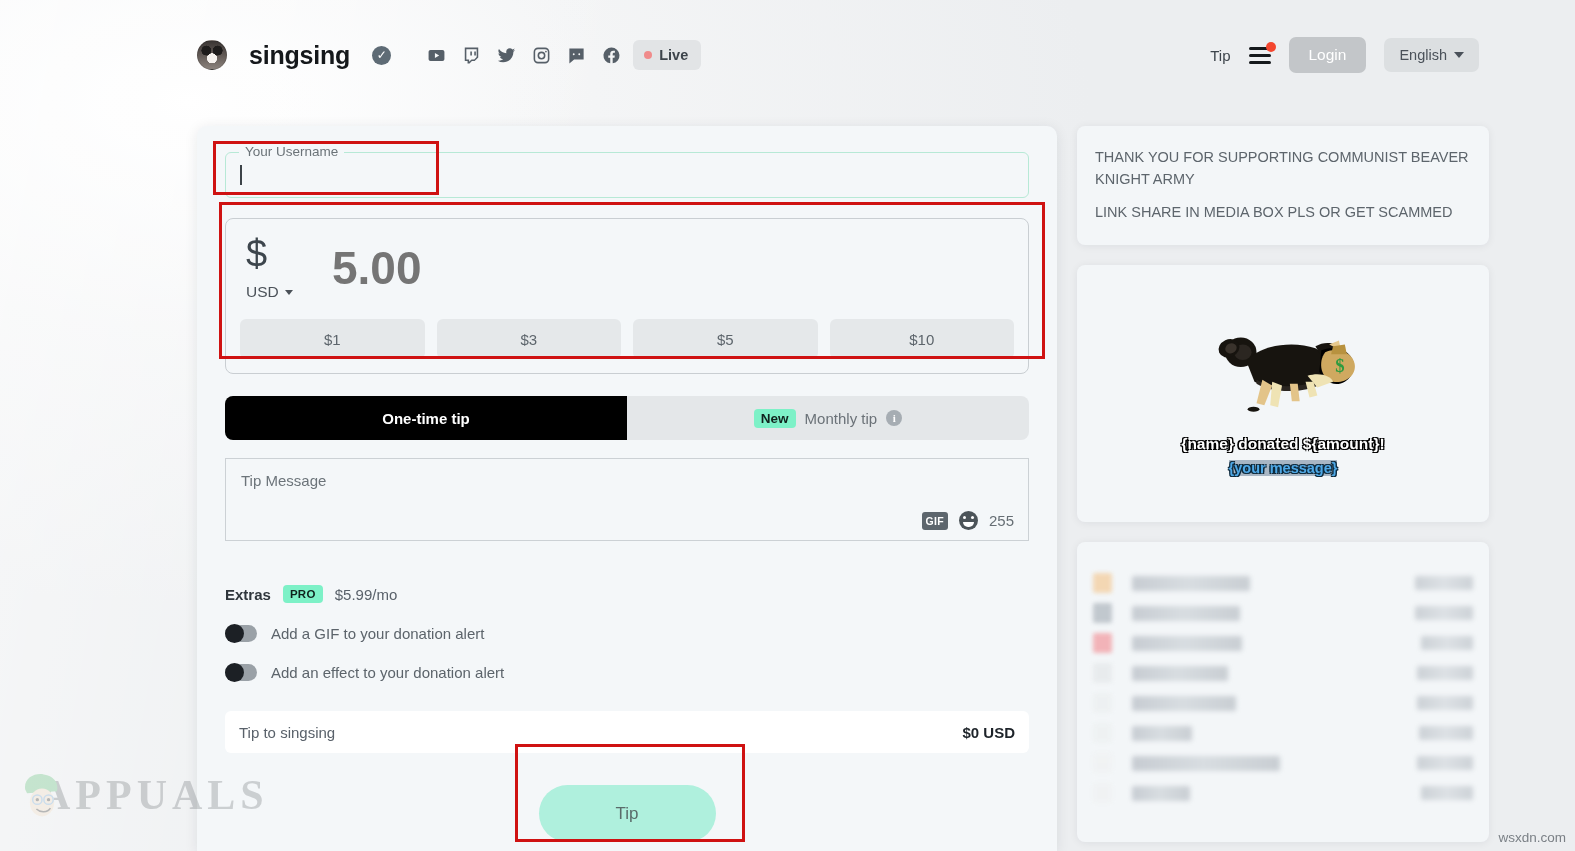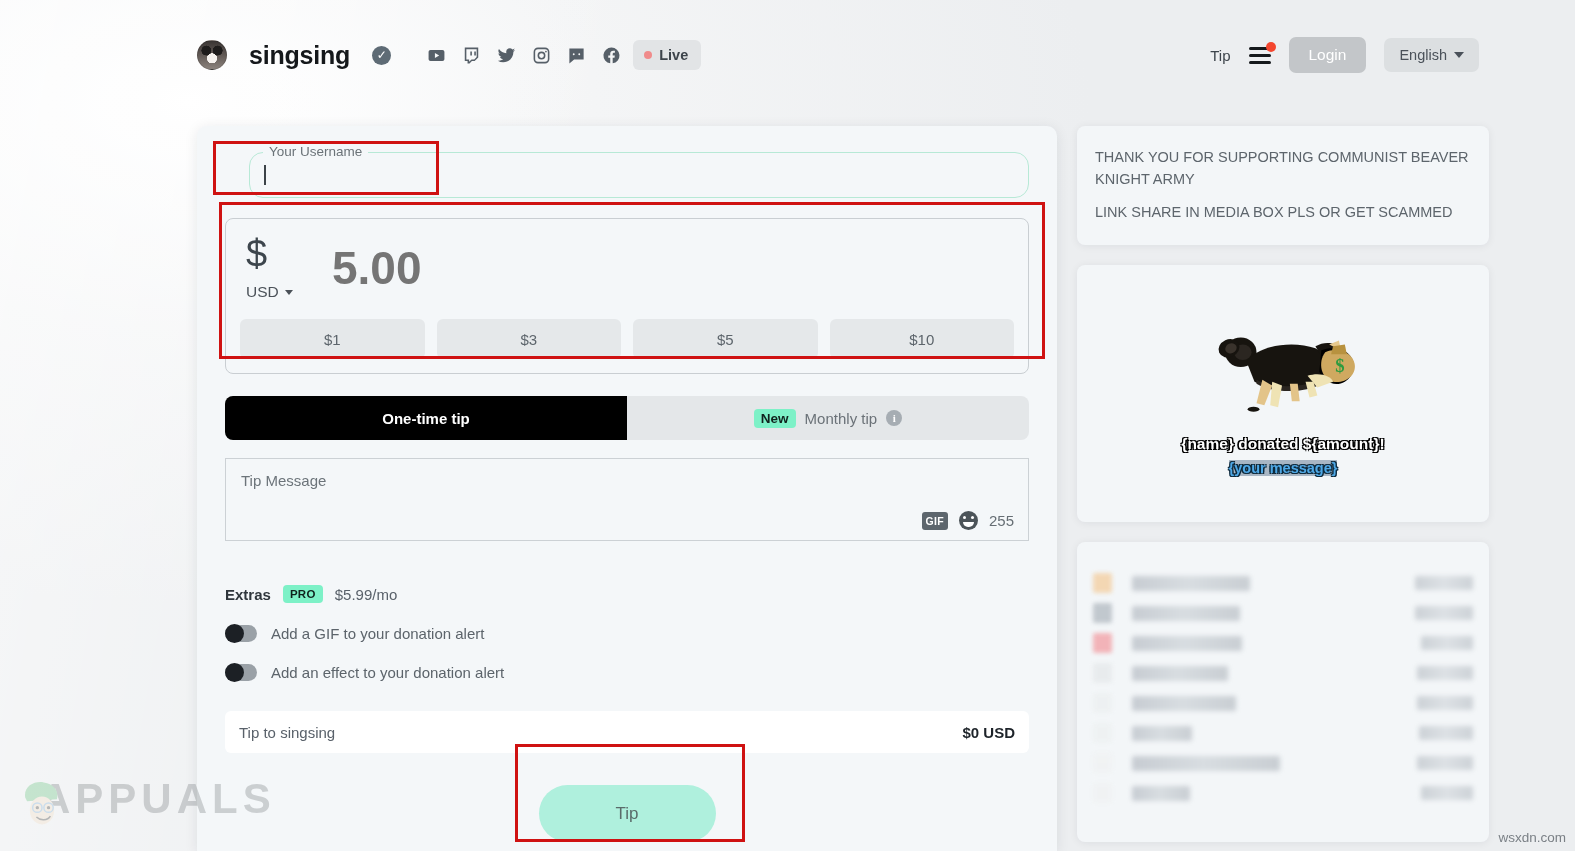--- a/index.html
+++ b/index.html
@@ -103,25 +103,24 @@
     width: 860px; flex: none;
     background: #f4f7f9;
     border-radius: 10px 10px 0 0;
     box-shadow: 0 2px 14px rgba(20,30,45,.09);
     padding: 18px 28px 0 28px;
     min-height: 725px;
   }
 
   .field-wrap { position: relative; margin-top: 8px; }
   .username-field {
-    border: 1.4px solid #b7e9d6; border-radius: 14px;
+    border: 1.4px solid #b7e9d6; border-radius: 6px;
     height: 46px; background: transparent;
     position: relative; display: flex; align-items: center;
     padding: 0 14px;
-    margin-left: 24px;
   }
   .username-legend {
     position: absolute; top: -9px; left: 13px;
     background: #f4f7f9; padding: 0 6px;
     font-size: 13.5px; color: #6b7378;
   }
   .caret-bar {
     width: 1.5px; height: 20px; background: #3c4348;
     animation: none;
   }
@@ -285,22 +284,22 @@
         background: linear-gradient(90deg,#ccd1d6 0%, #dde1e5 50%, #cdd2d7 100%); }
 
   
   .annot { position: absolute; border: 3px solid #cf1212; pointer-events: none; }
   #annot-username { left: 213px; top: 141px; width: 226px; height: 54px; }
   #annot-amount   { left: 219px; top: 202px; width: 826px; height: 157px; }
   #annot-tip      { left: 515px; top: 744px; width: 230px; height: 98px; }
 
   
   .wm-appuals {
-    position: absolute; left: 14px; bottom: 20px;
-    display: flex; align-items: flex-start; opacity: .30;
+    position: absolute; left: 14px; bottom: 28px;
+    display: flex; align-items: center; opacity: .30; font-family: Liberation Serif, serif;
   }
   .wm-appuals .wm-text {
     font-size: 42px; font-weight: 700; color: #6f7478; letter-spacing: 5px;
   }
   .wm-face { width: 56px; height: 56px; margin-right: -30px; z-index: 2; }
   .wm-wsxdn {
     position: absolute; right: 9px; bottom: 6px;
     font-size: 13.5px; color: #7b8086;
   }
 </style>

